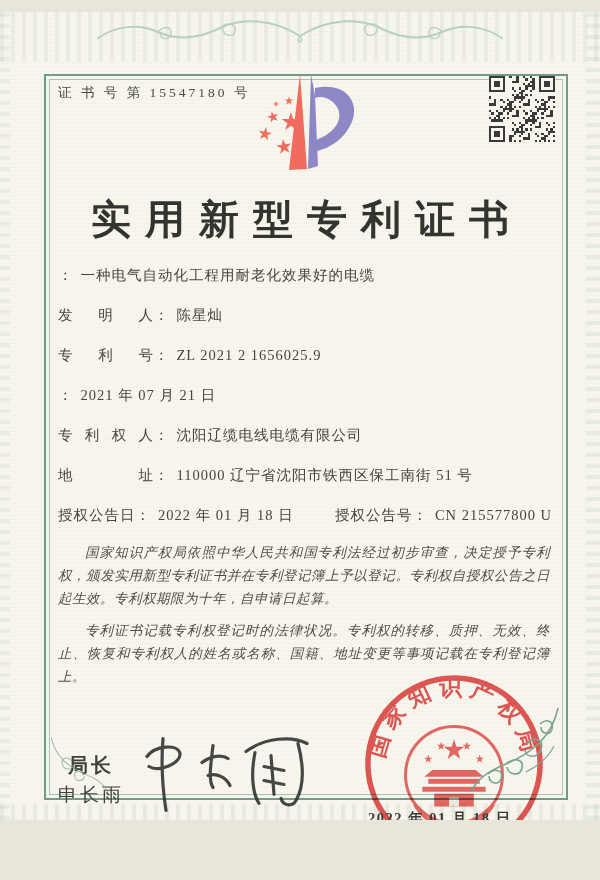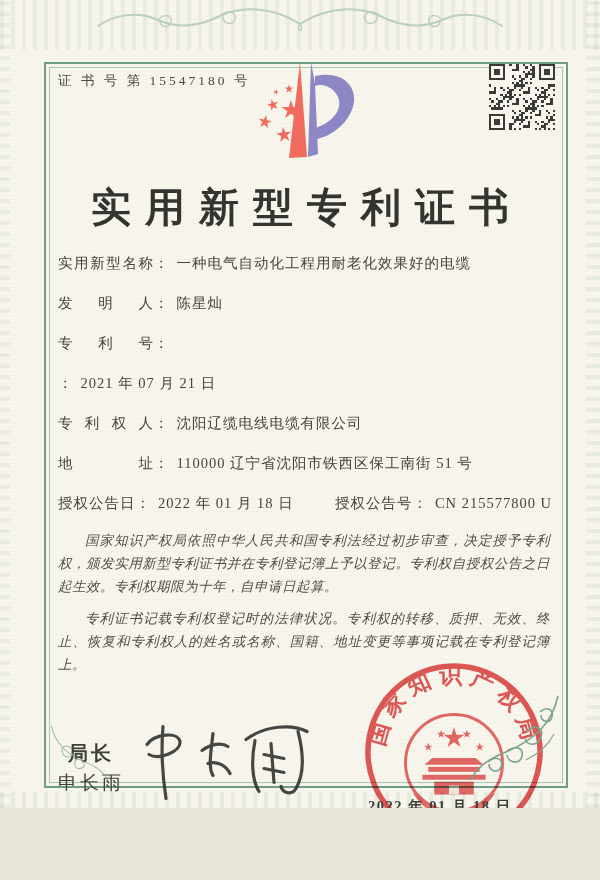--- a/index.html
+++ b/index.html
@@ -1,17 +1,17 @@
 <!DOCTYPE html>
 <html><head>
 <meta charset="utf-8">
 <style>
   html,body { margin:0; padding:0; background:#e8e6da; }
   .canvas {
-    position:relative; width:600px; height:808px; margin:0 auto;
+    position:relative; width:600px; height:808px; margin:12px auto;
     background:#f7f5ec;
     background-image: repeating-linear-gradient(0deg, rgba(60,80,60,0.018) 0 1px, transparent 1px 4px);
     overflow:hidden;
     font-family:"Liberation Serif","DejaVu Serif",serif;
     color:#45453f;
   }
   
   .edge-top { position:absolute; top:0; left:0; right:0; height:50px;
     background: repeating-linear-gradient(90deg, rgba(122,158,136,.10) 0 4px, transparent 4px 11px); }
   .edge-bottom { position:absolute; bottom:0; left:0; right:0; height:16px;
@@ -320,32 +320,32 @@
         <rect x="24" y="28" width="1" height="1"></rect>
         <rect x="26" y="28" width="1" height="1"></rect>
         <rect x="28" y="28" width="1" height="1"></rect>
       </g>
   </svg>
 
   <div class="title">实用新型专利证书</div>
 
   <div class="fields">
     <div class="frow">
-      <span class="flabel">实用新型名称</span>
         <span class="fcolon">：</span>
       <span class="fvalue">一种电气自动化工程用耐老化效果好的电缆</span>
     </div>
     <div class="frow">
       <span class="flabel">发明人</span>
         <span class="fcolon">：</span>
       <span class="fvalue">陈星灿</span>
     </div>
     <div class="frow">
       <span class="flabel">专利号</span>
         <span class="fcolon">：</span>
+      <span class="fvalue">ZL 2021 2 1656025.9</span>
     </div>
     <div class="frow">
         <span class="fcolon">：</span>
       <span class="fvalue">2021 年 07 月 21 日</span>
     </div>
     <div class="frow">
       <span class="flabel">专利权人</span>
         <span class="fcolon">：</span>
       <span class="fvalue">沈阳辽缆电线电缆有限公司</span>
     </div>

